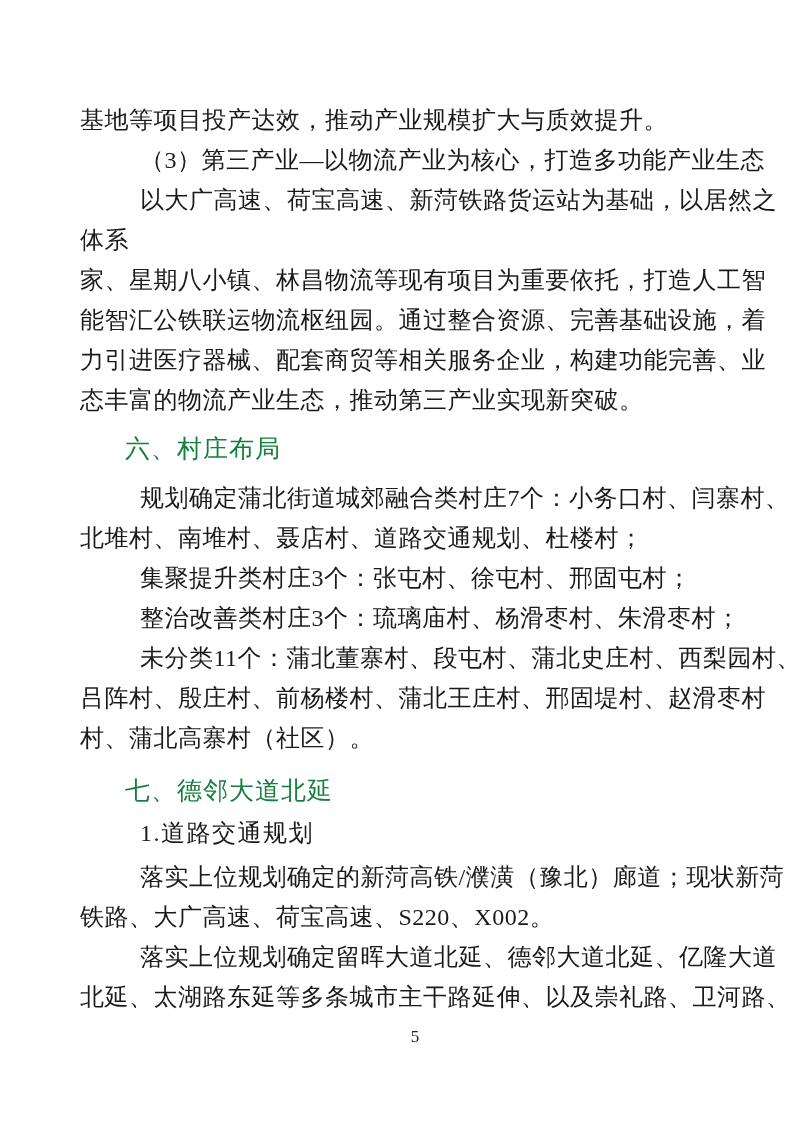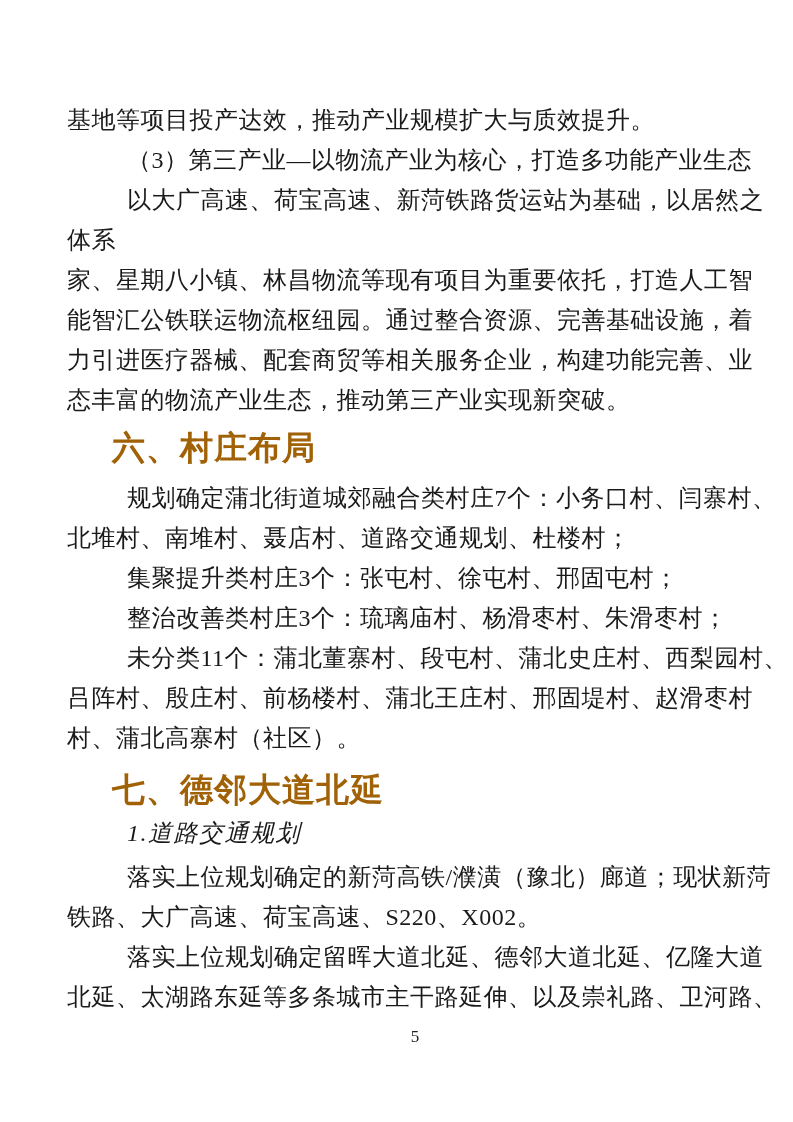--- a/index.html
+++ b/index.html
@@ -7,44 +7,43 @@
     position:relative;
     width:793px; height:1122px;
     margin:0 auto;
     background:#ffffff;
     font-family:"Liberation Serif","DejaVu Serif",serif;
     color:#1a1a1a;
     overflow:hidden;
   }
   .textblock {
     position:absolute;
-    left:67px; top:100px;
+    left:80px; top:100px;
     width:628px;
   }
   .line {
     font-size:24px;
     line-height:40px;
     height:40px;
     white-space:nowrap;
     letter-spacing:0.5px;
     overflow:visible;
   }
   .indent { padding-left:60px; }
   .h1 {
     font-family:"Liberation Sans","DejaVu Sans",sans-serif;
-    font-weight:bold;
-    font-size:33px;
-    color:#a16207;
+    font-weight:normal;
+    font-size:25px;
+    color:#15803d;
     padding-left:45px;
     letter-spacing:1px;
   }
   .h1a { margin-top:8px; margin-bottom:10px; }
   .h1b { margin-top:12px; margin-bottom:3px; }
   .h2 {
-    font-style:italic;
     padding-left:60px;
     margin-bottom:4px;
     letter-spacing:1.5px;
   }
   .pagenum {
     position:absolute;
     top:1027px; left:345px; width:140px;
     text-align:center;
     font-size:17px;
     line-height:20px;

